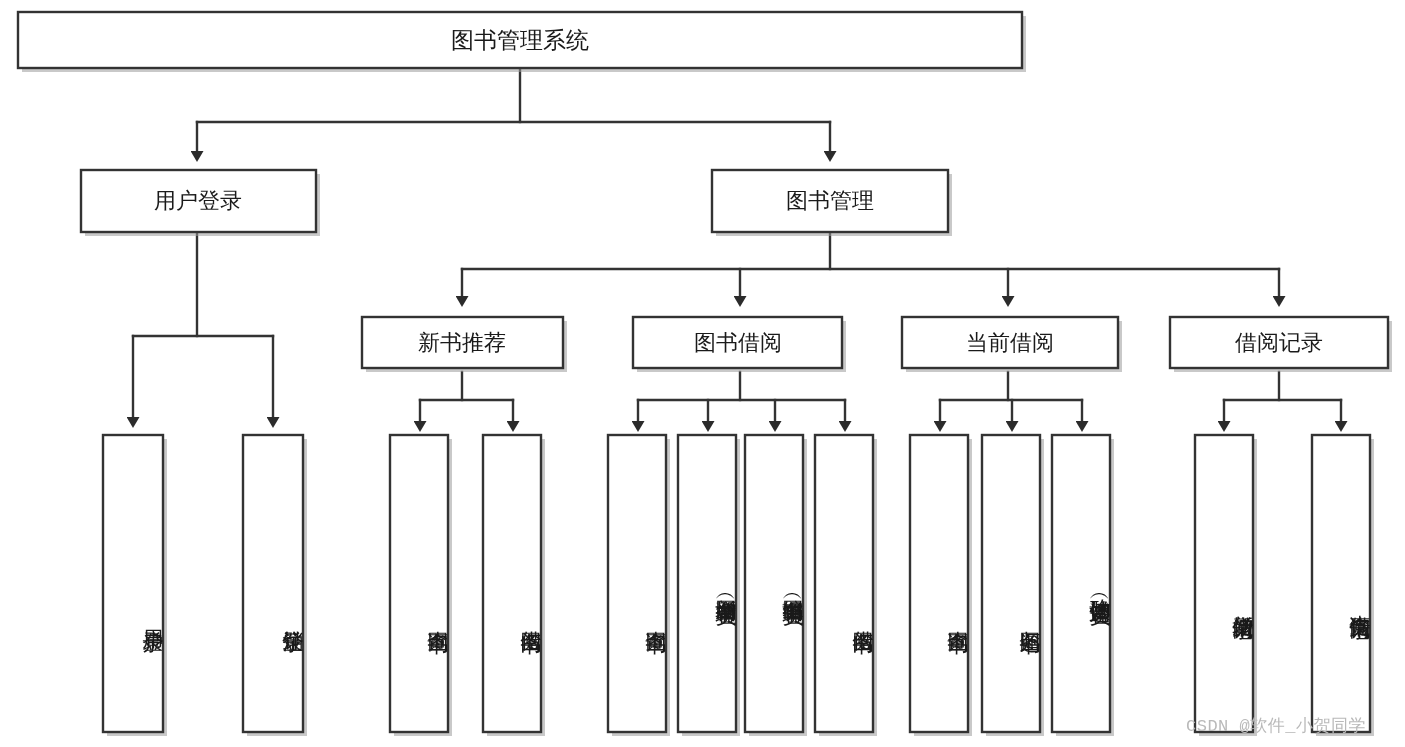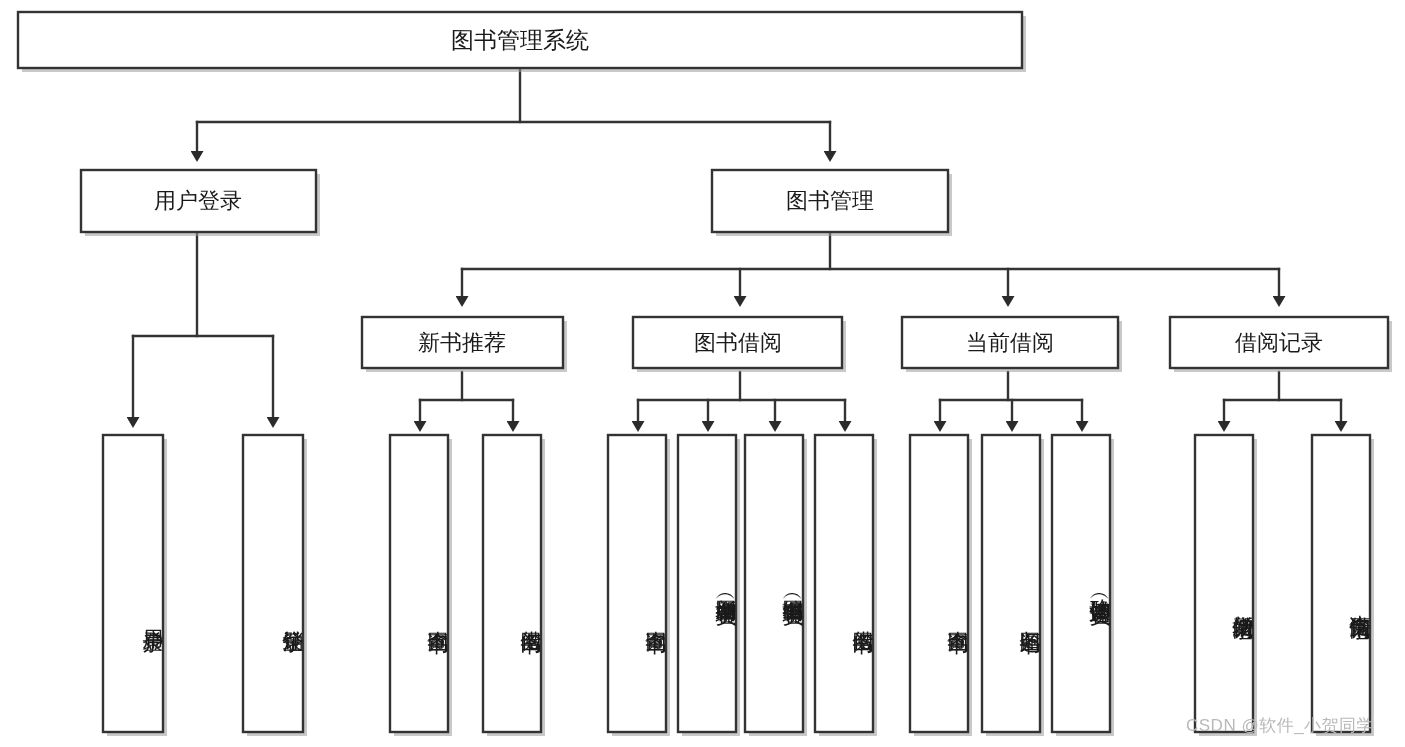--- a/index.html
+++ b/index.html
@@ -70,21 +70,21 @@
     display: flex;
     align-items: flex-start;
     justify-content: center;
     white-space: nowrap;
     pointer-events: none;
   }
   .watermark {
     position: absolute;
     left: 1186px;
     top: 714px;
-    font-family: Liberation Sans, sans-serif;
+    font-family: Liberation Mono, monospace;
     font-size: 17px;
     color: #b9b9b9;
     white-space: nowrap;
     letter-spacing: 0.5px;
   }
 </style>
 </head>
 <body>
 
 <div id="diagram-root">

